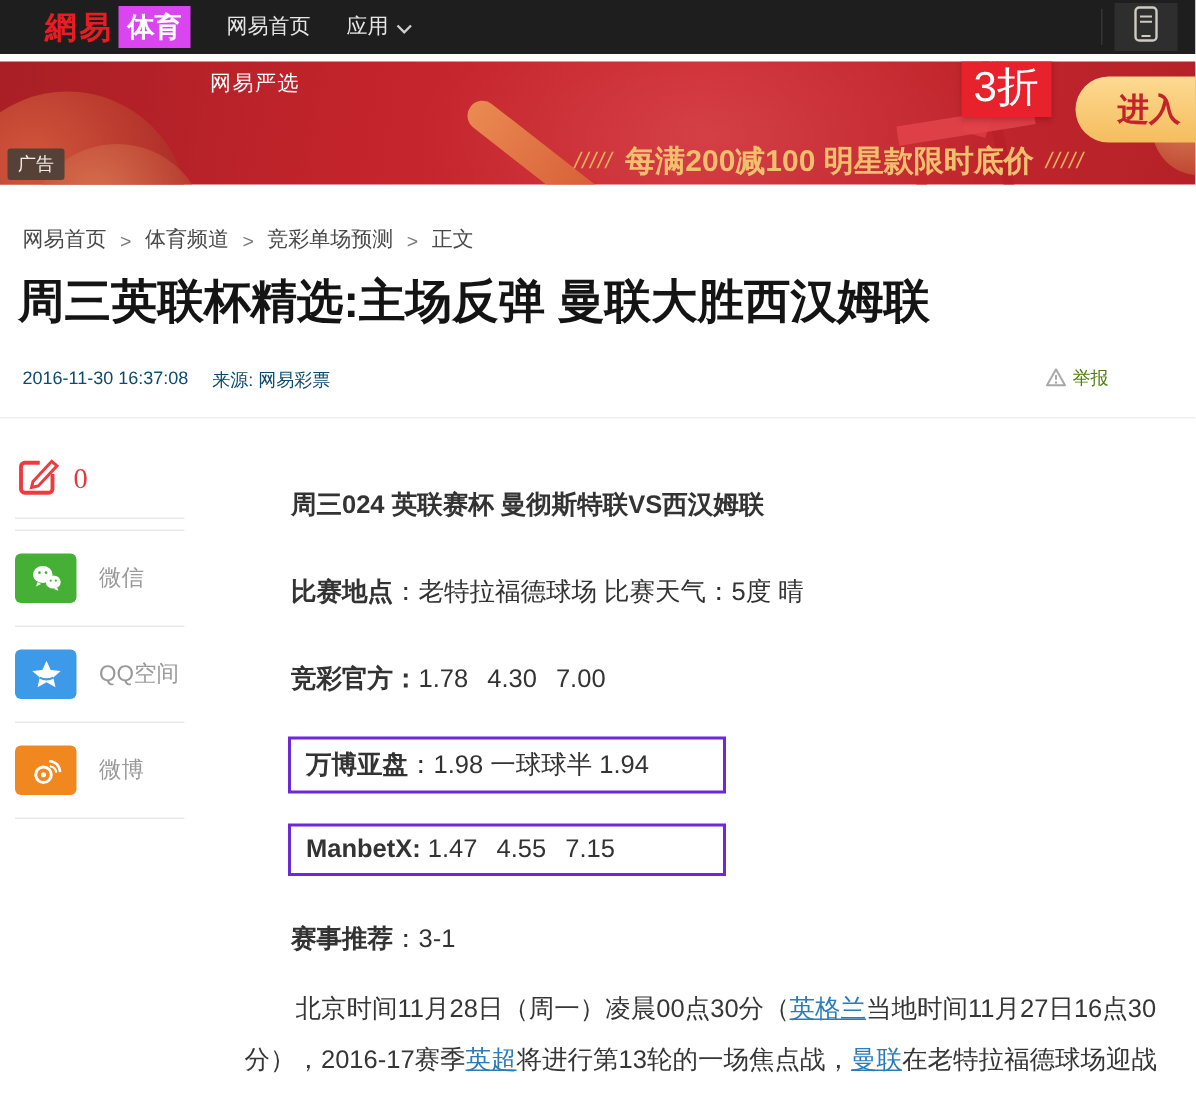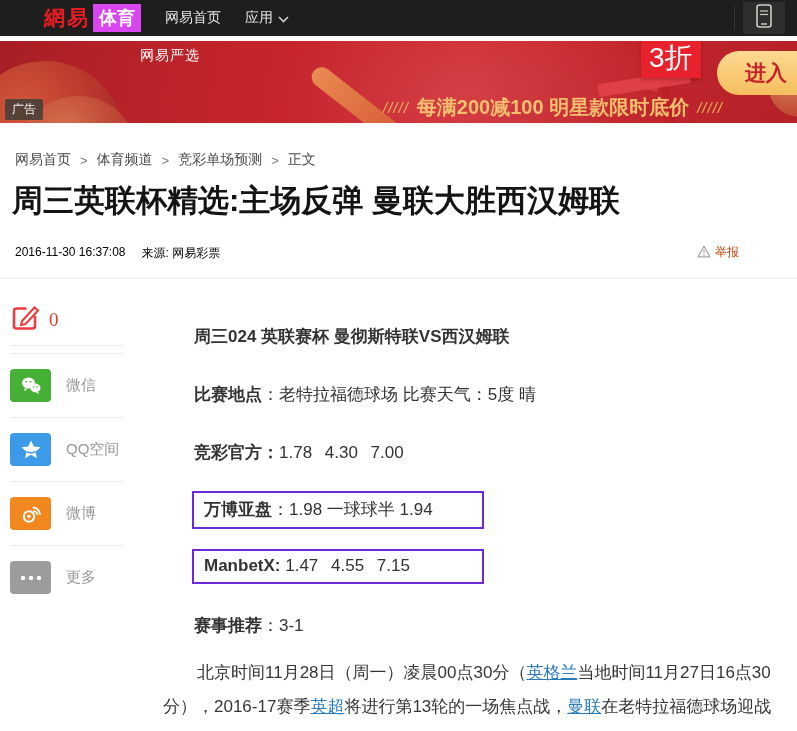--- a/index.html
+++ b/index.html
@@ -3,21 +3,21 @@
 <meta charset="utf-8">
 <style>
   * { margin:0; padding:0; box-sizing:border-box; }
   html,body { width:797px; height:731px; }
   body {
     position:relative; overflow:hidden; background:#fff;
     font-family:"Liberation Sans","DejaVu Sans",sans-serif; color:#333;
   }
   
   .navbar{position:absolute;top:0;left:0;width:797px;height:36px;background:#1e1e1e;display:flex;align-items:center;z-index:9}
-  .logo{display:flex;align-items:flex-start;margin-left:44px;cursor:pointer}
+  .logo{display:flex;align-items:flex-start;margin-left:30px;cursor:pointer}
   .logo-wangyi{color:#e81c22;font-weight:bold;font-size:21px;letter-spacing:2px}
   .logo-sports{background:#d946ef;color:#fff;font-weight:bold;font-size:18px;padding:2px 6px;margin-left:3px}
   .nav-link{color:#e6e6e6;font-size:14px;margin-left:24px;display:flex;align-items:center;gap:5px;cursor:pointer;text-decoration:none}
   .nav-divider{position:absolute;right:62px;top:6px;width:1px;height:24px;background:#353535}
   .nav-phone{position:absolute;right:12px;top:2px;width:42px;height:32px;background:#2e2e2e;display:flex;align-items:center;justify-content:center;cursor:pointer}
   
   .banner{position:absolute;top:41px;left:0;width:797px;height:82px;overflow:hidden;cursor:pointer;
     background:linear-gradient(100deg,#a81f25 0%,#c3242b 30%,#cf2a31 58%,#b52128 100%)}
   .deco{position:absolute}
   .deco-coin1{left:-35px;top:20px;width:160px;height:160px;border-radius:50%;background:radial-gradient(circle at 35% 30%,#d9603f,#aa2b27 70%);opacity:.85;}
@@ -37,22 +37,22 @@
   .banner-promo{position:absolute;left:383px;top:53px;color:#f2bf6e;font-size:20px;font-weight:bold;white-space:nowrap;display:flex;align-items:center;gap:8px}
   .slashes{font-style:italic;font-size:15px;letter-spacing:1px;color:#eab25c;font-weight:normal}
   .banner-cta{position:absolute;right:-36px;top:10px;width:116px;height:44px;border-radius:22px;background:linear-gradient(180deg,#fdda92,#f5bd5e);color:#c2242a;font-size:21px;font-weight:bold;display:flex;align-items:center;padding-left:28px;cursor:pointer}
   .banner-ad-label{position:absolute;left:5px;bottom:3px;background:rgba(72,63,55,.9);color:#f0ede8;font-size:12px;padding:2px 7px;border-radius:2px}
   
   .breadcrumb{position:absolute;top:151px;left:15px;font-size:14px;color:#4a4a4a;display:flex;gap:9px;align-items:center}
   .breadcrumb a{color:#4a4a4a;text-decoration:none;cursor:pointer}
   .bc-sep{color:#7a7a7a;font-size:13px}
   
   .article-title{position:absolute;top:180px;left:12px;font-size:31px;font-weight:bold;color:#141414;white-space:nowrap}
-  .article-meta{position:absolute;top:245px;left:15px;font-size:12px;color:#000000;display:flex;gap:16px}
-  .report{position:absolute;top:244px;right:58px;font-size:12px;color:#c2410c;display:flex;align-items:center;gap:4px;cursor:pointer}
+  .article-meta{position:absolute;top:245px;left:15px;font-size:12px;color:#0c4a6e;display:flex;gap:16px}
+  .report{position:absolute;top:244px;right:58px;font-size:12px;color:#4d7c0f;display:flex;align-items:center;gap:4px;cursor:pointer}
   .head-divider{position:absolute;top:278px;left:0;width:797px;height:1px;background:#ededed}
   
   .share-bar{position:absolute;left:10px;top:302px;width:113px}
   .compose-row{display:flex;align-items:center;height:36px;cursor:pointer}
   .compose-count{color:#e23a3a;font-size:19px;margin-left:9px;font-family:"Liberation Serif","DejaVu Serif",serif}
   .share-divider{height:1px;background:#e9e9e9;margin:7px 0}
   .share-row{display:flex;align-items:center;padding:8px 0;cursor:pointer}
   .share-icon{width:41px;height:33px;border-radius:4px;display:flex;align-items:center;justify-content:center;flex:none}
   .share-label{margin-left:15px;color:#999;font-size:15px;white-space:nowrap}
   
@@ -197,30 +197,20 @@
         <circle cx="9" cy="12.5" r="5.2" fill="none" stroke="#fff" stroke-width="2"></circle>
         <circle cx="9" cy="12.5" r="1.7" fill="#fff"></circle>
         <path d="M13.5 3.5 q5.5 0.8 6.5 6.5" fill="none" stroke="#fff" stroke-width="1.8" stroke-linecap="round"></path>
         <path d="M13.8 7 q3 0.5 3.6 3.5" fill="none" stroke="#fff" stroke-width="1.5" stroke-linecap="round"></path>
       </svg>
     </span>
     <span class="share-label">微博</span>
   </div>
   <div class="share-divider"></div>
 
-  <div class="share-row">
-    <span class="share-icon" style="background: rgb(156, 156, 156);">
-      <svg width="22" height="6" viewBox="0 0 22 6">
-        <circle cx="3" cy="3" r="2.2" fill="#fff"></circle>
-        <circle cx="11" cy="3" r="2.2" fill="#fff"></circle>
-        <circle cx="19" cy="3" r="2.2" fill="#fff"></circle>
-      </svg>
-    </span>
-    <span class="share-label">更多</span>
-  </div>
 </div>
 
 <div class="c-line" style="top:325px;font-weight:bold">周三024 英联赛杯 曼彻斯特联VS西汉姆联</div>
 
 <div class="c-line" style="top:383px">
   <b>比赛地点</b><span>：老特拉福德球场  比赛天气：5度 晴</span>
 </div>
 
 <div class="c-line" style="top:441px">
   <b>竞彩官方</b><b>：</b><span class="odds-vals">1.78 4.30 7.00</span>

